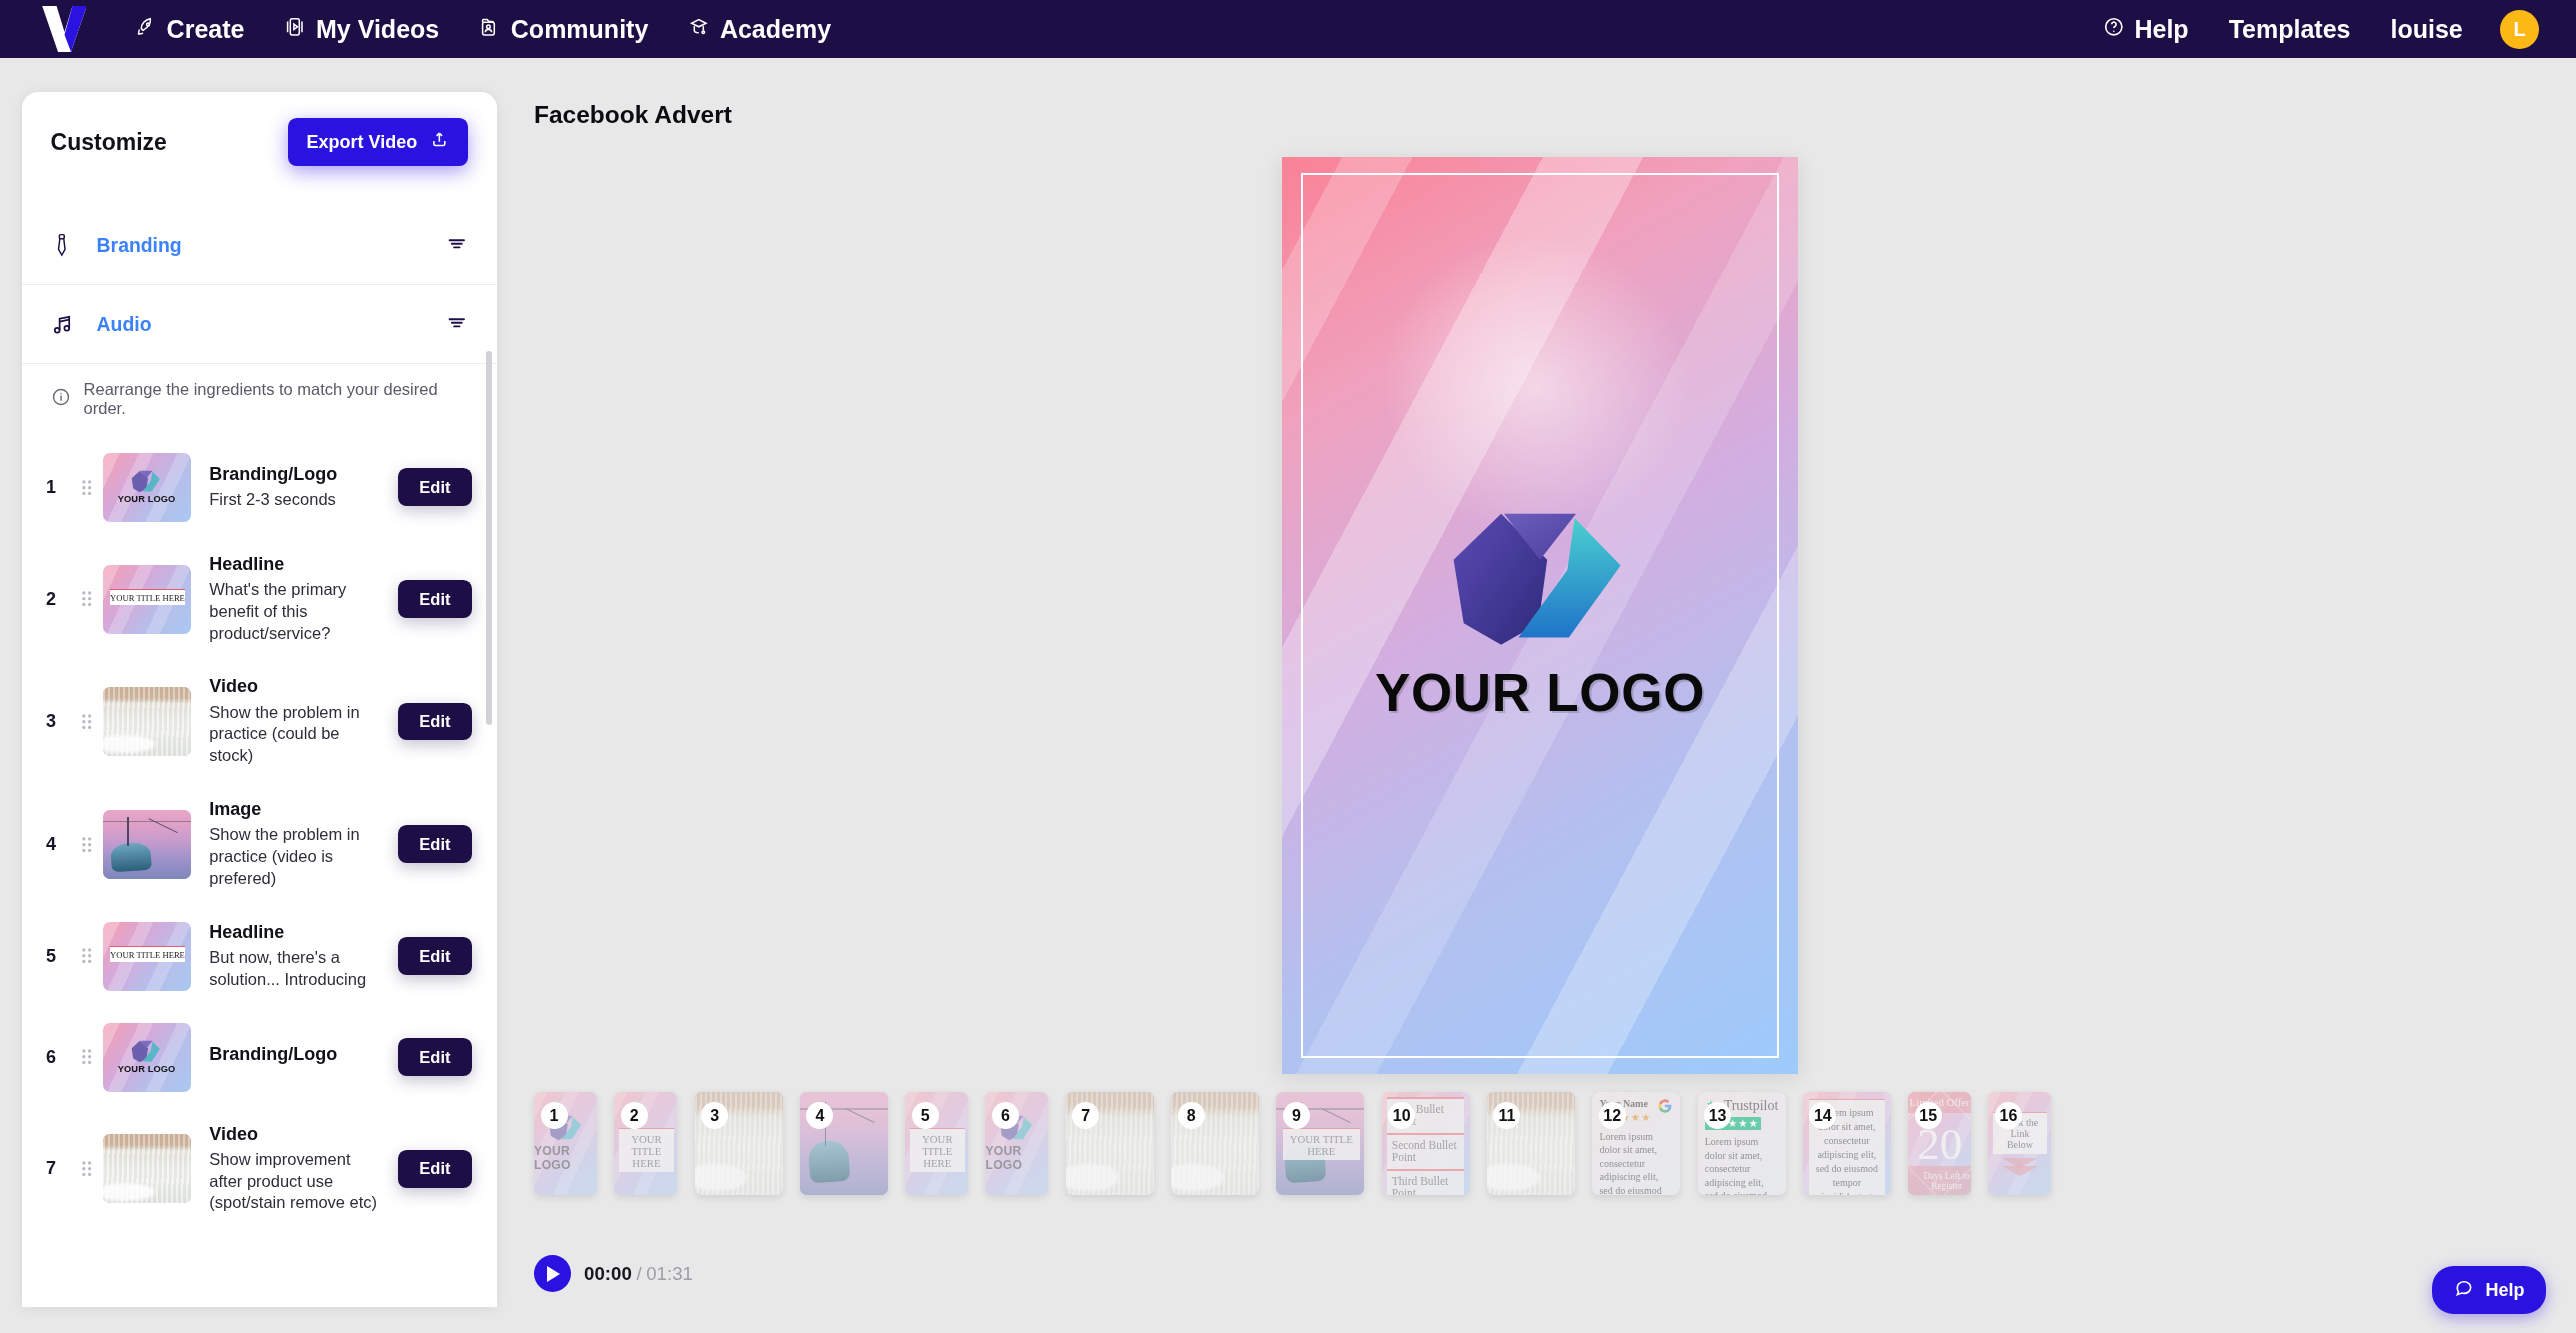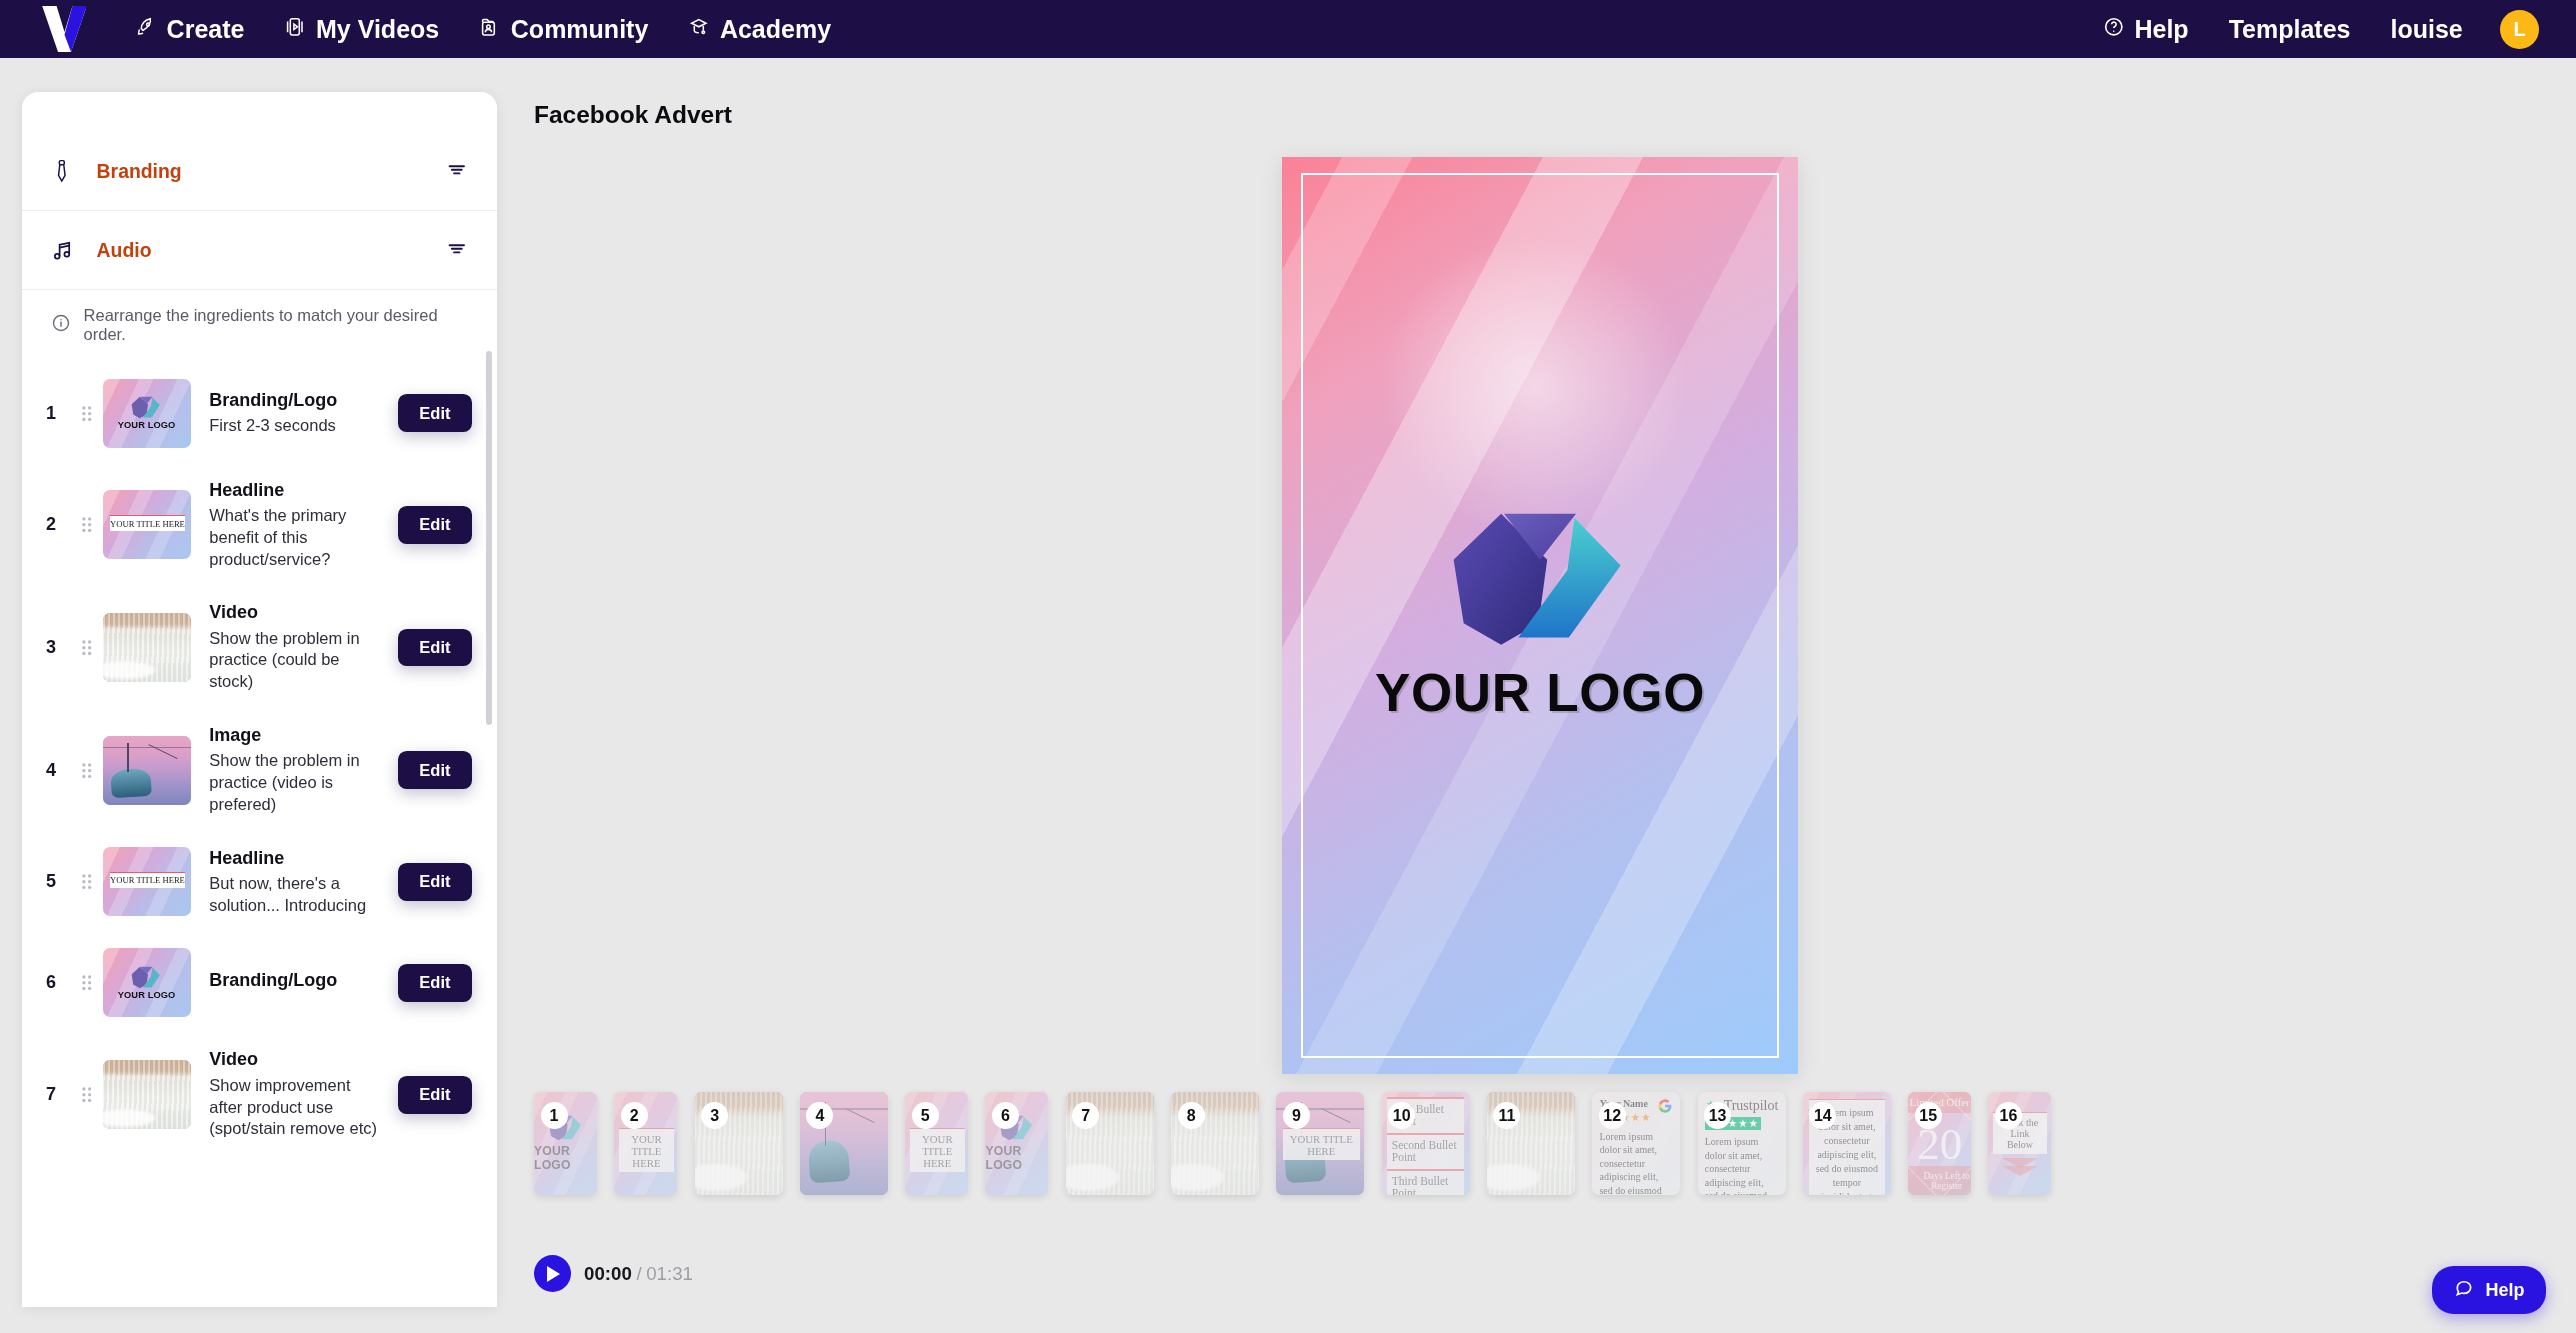--- a/index.html
+++ b/index.html
@@ -71,21 +71,21 @@
   }
 
   .sb-row {
     display: flex; align-items: center;
     height: 79px; padding: 0 29px;
     border-bottom: 0.7px solid #ededf0;
     cursor: pointer;
   }
   .sb-row .ic { width: 33px; display: flex; align-items: center; }
   .sb-row .lbl {
-    font-size: 19.4px; font-weight: 700; color: #c2410c;
+    font-size: 19.4px; font-weight: 700; color: #3b82f6;
     margin-left: 13px;
   }
   .sb-row .right-ic { margin-left: auto; display: flex; align-items: center; gap: 18.7px; }
   .sb-row.active .lbl { color: #3b1ff0; }
 
   .hint {
     display: flex; align-items: center; gap: 13px;
     padding: 16px 29px 18.7px 29px;
     font-size: 16.5px; color: #5a5a68;
   }
@@ -369,20 +369,32 @@
       <span>louise</span>
     </div>
     <div class="avatar">
       <span>L</span>
     </div>
   </div>
 </div>
 
 <div class="sidebar">
 
+  <div class="sb-header">
+    <div class="sb-title">Customize</div>
+    <button class="export-btn">
+      <span>Export Video</span>
+      <span>
+        <svg width="18.7" height="18.7" viewBox="0 0 24 24" fill="none" stroke="#fff" stroke-width="2">
+          <path d="M12 15V4M12 4l-3.5 3.5M12 4l3.5 3.5"></path>
+          <path d="M5 14v4a2 2 0 002 2h10a2 2 0 002-2v-4"></path>
+        </svg>
+      </span>
+    </button>
+  </div>
 
   <div style="height:40px"></div>
 
   <div class="sb-row">
     <span class="ic">
       <svg width="21.6" height="24.5" viewBox="0 0 24 30" fill="none" stroke="#1d0f46" stroke-width="1.8">
         <rect x="9" y="2" width="6" height="5" rx="1.5"></rect>
         <path d="M9.6 7L8 20l4 7 4-7-1.6-13"></path>
       </svg>
     </span>

